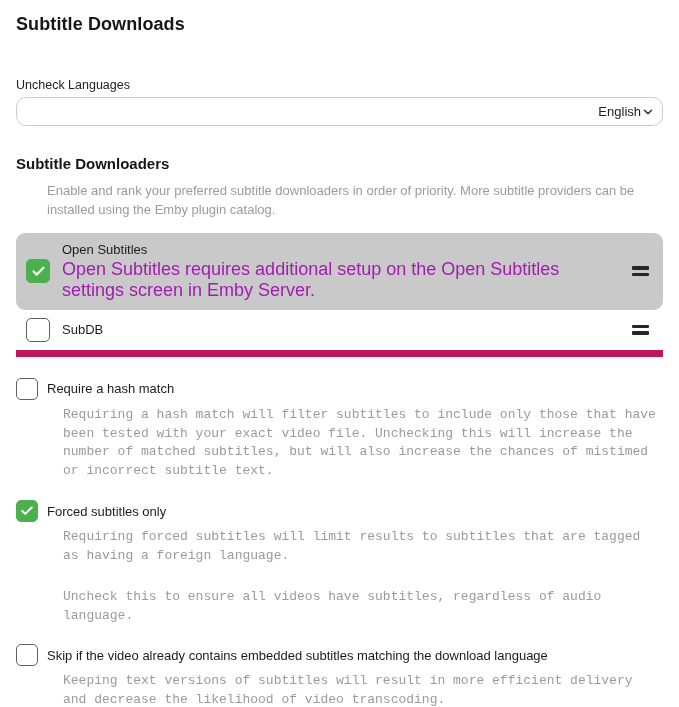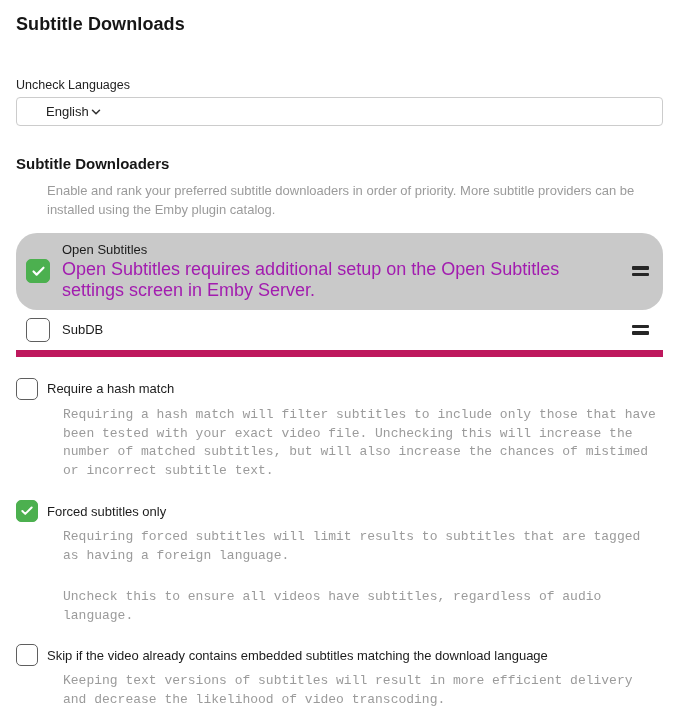--- a/index.html
+++ b/index.html
@@ -24,27 +24,27 @@
   .field-label {
     display: block;
     font-size: 12.5px;
     color: #222222;
     margin-bottom: 5px;
   }
 
   .select {
     display: flex;
     align-items: center;
-    justify-content: flex-start;
+    justify-content: flex-end;
     width: 647px;
     height: 29px;
     border: 1px solid #cccccc;
-    border-radius: 4px;
+    border-radius: 10px;
     background: #ffffff;
-    padding: 0 29px;
+    padding: 0 7px;
     cursor: pointer;
   }
   .select .select-value { font-size: 13px; color: #222222; }
   .select .chevron { display: flex; align-items: center; }
 
   h2.section-title {
     font-size: 15px;
     font-weight: 700;
     color: #161616;
     margin-top: 29px;
@@ -60,21 +60,21 @@
 
   
   .downloader-list { list-style: none; margin-top: 13px; }
   .downloader-row {
     display: flex;
     align-items: center;
     padding: 8px 14px 8px 10px;
   }
   .downloader-row.highlighted {
     background: #c9c9c9;
-    border-radius: 21px;
+    border-radius: 9px;
     padding-top: 9px;
     padding-bottom: 9px;
   }
   .downloader-row.plain { border-bottom: 7px solid #be185d; align-items: center; }
   .downloader-text { flex: 1; margin-left: 12px; min-width: 0; }
   .downloader-title { font-size: 13px; color: #1c1c1c; }
   .downloader-sub { font-size: 18px; color: #a21caf; margin-top: 2px; }
   .drag-handle {
     width: 17px;
     display: flex;

